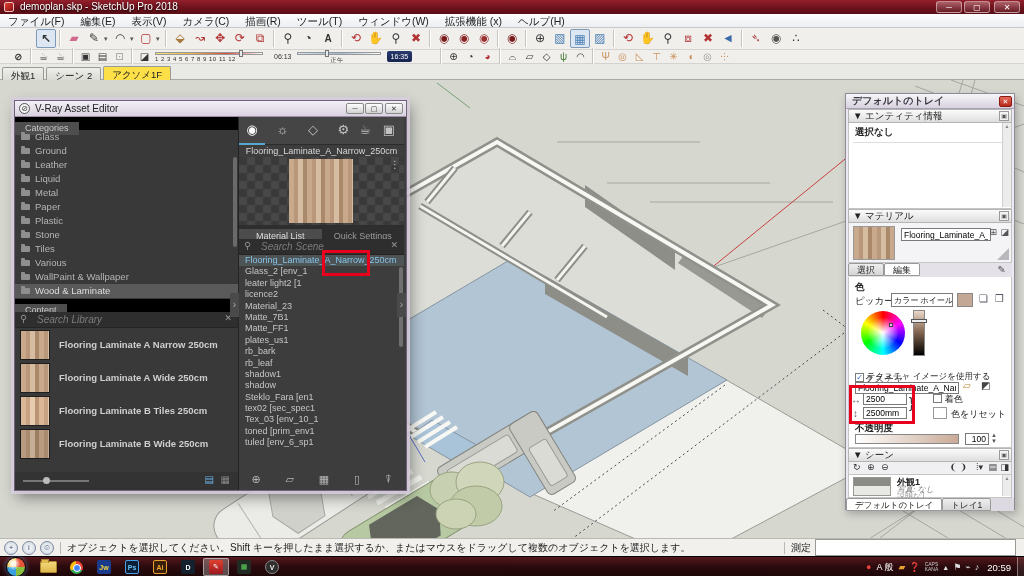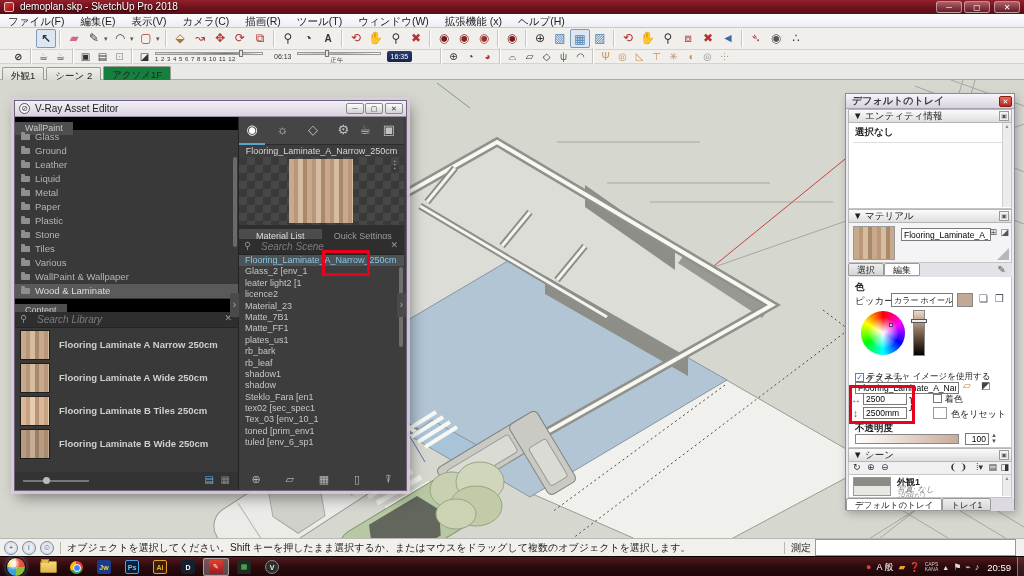--- a/index.html
+++ b/index.html
@@ -33,21 +33,21 @@
   .strack{position:absolute;left:2px;top:2px;height:3px;border:1px solid #999;box-sizing:border-box;}
   .snums{position:absolute;left:2px;top:6px;font-size:6px;color:#333;letter-spacing:.5px;white-space:nowrap;}
   .shandle{position:absolute;top:0;width:4px;height:7px;background:#e8e8e8;border:1px solid #777;box-sizing:border-box;}
   .tlabel{font-size:7px;color:#333;padding:0 3px;line-height:13px;}
   .tpill{font-size:7px;color:#fff;background:linear-gradient(#2a3a6e,#16244e);border-radius:2px;padding:1px 4px;line-height:9px;}
   
   #scenetabs{left:0;top:64px;width:1024px;height:16px;background:#e9e9e5;border-bottom:1px solid #a9a9a4;box-sizing:border-box;}
   .stab{display:inline-block;height:15px;line-height:15px;padding:0 8px;font-size:9.5px;color:#222;
     border:1px solid #9a9a95;border-bottom:none;background:linear-gradient(#eeeeea,#d8d8d2);
     margin-left:2px;border-radius:2px 2px 0 0;box-sizing:border-box;vertical-align:bottom;}
-  .stab.active{background:#15803d;height:16px;line-height:16px;}
+  .stab.active{background:#fde047;height:16px;line-height:16px;}
   
   #statusbar{left:0;top:538px;width:1024px;height:18px;background:#f1f0ec;border-top:1px solid #b9b8b3;
     box-sizing:border-box;font-size:10px;color:#222;display:flex;align-items:center;z-index:40;}
   .sic{display:inline-block;width:12px;height:12px;border-radius:50%;border:1px solid #7d8aa0;
     background:radial-gradient(#fafafa,#ccd4de);font-size:8px;line-height:12px;text-align:center;color:#35507a;margin-left:4px;}
   .vsep{display:inline-block;width:1px;height:12px;background:#b9b8b3;margin:0 6px;}
   #measureinput{width:195px;height:13px;border:1px solid #9a9a95;background:#fff;margin:0 8px 0 4px;font-size:9px;}
   
   #taskbar{left:0;top:556px;width:1024px;height:20px;z-index:50;
     background:linear-gradient(180deg,#56181c,#2c0b0e 45%,#1b0607);border-top:1px solid #000;
@@ -348,21 +348,21 @@
     <div id="vtitle">
       <span class="vlogo">⊘</span>
       <span class="vttext">V-Ray Asset Editor</span>
       <span class="vwbtn" style="right:42px">─</span>
       <span class="vwbtn" style="right:23px">▢</span>
       <span class="vwbtn" style="right:3px">✕</span>
     </div>
 
     <div class="abs" style="left:0;top:16px;width:224px;height:373px;background:#393939;border-right:1px solid #242424;box-sizing:border-box">
       <div class="dtab" style="top:0">
-        <span class="tabon">WallPaint</span>
+        <span class="tabon">Categories</span>
       </div>
       <div class="abs" style="left:0;top:13px;width:100%">
         <div class="catrow"><span class="folder"></span><span>Glass</span></div>
         <div class="catrow"><span class="folder"></span><span>Ground</span></div>
         <div class="catrow"><span class="folder"></span><span>Leather</span></div>
         <div class="catrow"><span class="folder"></span><span>Liquid</span></div>
         <div class="catrow"><span class="folder"></span><span>Metal</span></div>
         <div class="catrow"><span class="folder"></span><span>Paper</span></div>
         <div class="catrow"><span class="folder"></span><span>Plastic</span></div>
         <div class="catrow"><span class="folder"></span><span>Stone</span></div>
@@ -534,21 +534,21 @@
       <span class="abs" style="right:54px;top:0;font-size:9px;color:#333">❨</span>
       <span class="abs" style="right:44px;top:0;font-size:9px;color:#333">❩</span>
       <span class="abs" style="right:28px;top:0;font-size:9px;color:#333">⁞▾</span>
       <span class="abs" style="right:14px;top:0;font-size:9px;color:#333">▤</span>
       <span class="abs" style="right:2px;top:0;font-size:9px;color:#333">◨</span>
     </div>
     <div class="secbody" style="top:381px;height:23px">
       <span class="abs" style="left:4px;top:2px;width:38px;height:19px;background:linear-gradient(#8a8b85 45%,#e8e8e4 45%);border:1px solid #999;box-sizing:border-box"></span>
       <span class="abs" style="left:48px;top:1px;font-size:9px;font-weight:bold">外観1</span>
       <span class="abs" style="left:48px;top:9px;font-size:8px;font-style:italic;color:#777">写真: なし</span>
-      <span class="abs" style="left:48px;top:16px;font-size:8px;font-style:italic;color:#999">説明なし</span>
+      <span class="abs" style="left:48px;top:16px;font-size:8px;color:#999">説明なし</span>
       <div class="scroll" style="right:0;top:0;height:21px"></div>
     </div>
 
     <div class="abs" style="left:0;top:404px;width:100%;height:13px;background:#dcd9e0">
       <span class="minitab active" style="font-size:8.5px">デフォルトのトレイ</span><span class="minitab" style="font-size:8.5px">トレイ1</span>
     </div>
   </div>
 
   <div class="redbox" style="left:322px;top:250px;width:42px;height:20px"></div>
   <div class="redbox" style="left:849px;top:385px;width:60px;height:33px"></div>

